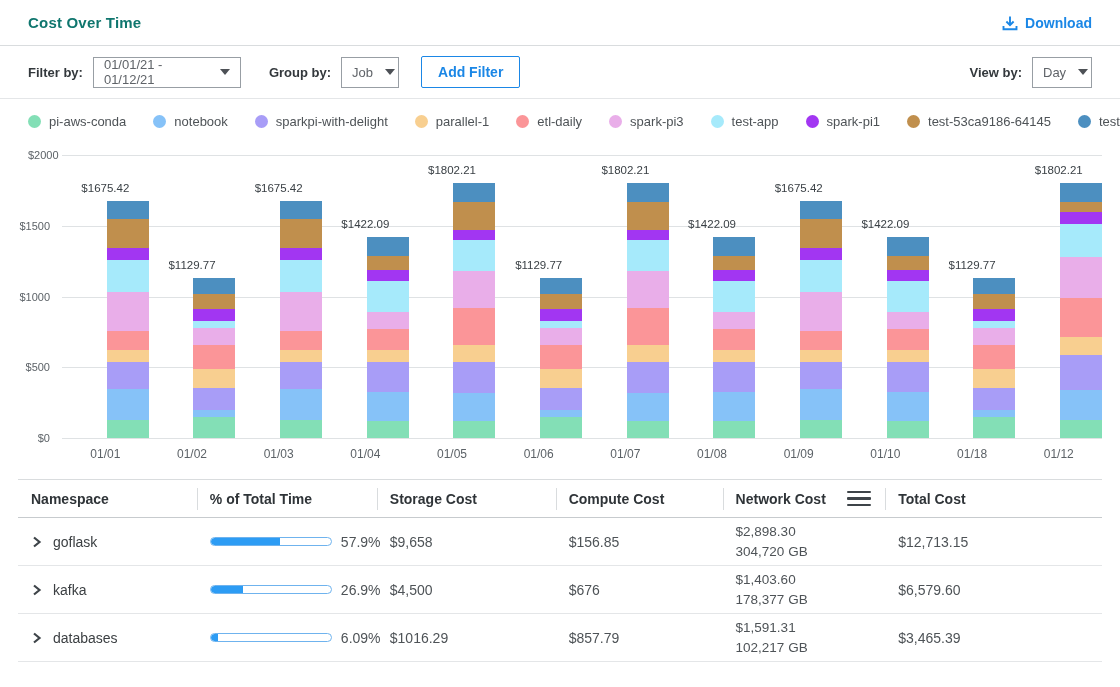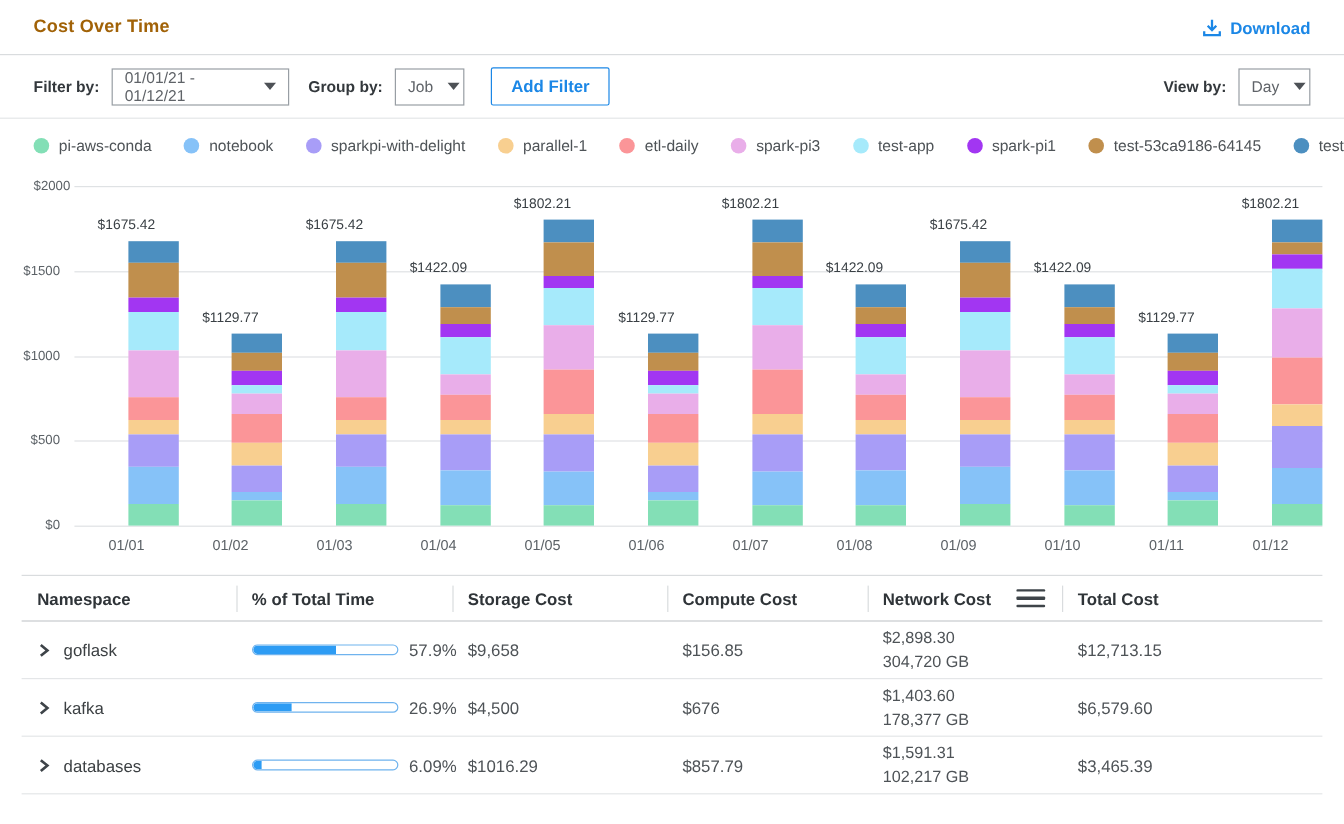--- a/index.html
+++ b/index.html
@@ -2,32 +2,32 @@
 <html><head>
 <meta charset="utf-8">
 <style>
   * { box-sizing: border-box; margin: 0; padding: 0; }
   html,body { width: 1120px; height: 687px; background: #fff; overflow: hidden;
     font-family: "Liberation Sans", "DejaVu Sans", sans-serif; color: #4d5156; }
 
   
   .app-header { height: 46px; display: flex; align-items: center; justify-content: space-between;
     padding: 0 28px; border-bottom: 1px solid #d9dcde; }
-  .page-title { font-size: 15px; font-weight: bold; color: #a16207; letter-spacing: .2px; }
+  .page-title { font-size: 15px; font-weight: bold; color: #0f766e; letter-spacing: .2px; }
   .download-btn { display: flex; align-items: center; gap: 7px; color: #1b87e6;
     font-size: 14px; font-weight: bold; cursor: pointer; }
 
   
   .filter-bar { height: 53px; display: flex; align-items: center; padding: 0 28px;
     border-bottom: 1px solid #e4e6e8; }
   .bar-label { font-size: 13px; font-weight: bold; color: #33383c; margin-right: 10px; }
   .select { display: inline-flex; align-items: center; justify-content: space-between;
     border: 1px solid #989ea4; background: #fff; height: 31px; padding: 0 10px;
     font-size: 13px; color: #5f6368; cursor: pointer; gap: 12px; }
-  .select-date { width: 148px; margin-right: 16px; }
+  .select-date { width: 148px; margin-right: 28px; }
   .select-group { width: 58px; margin-right: 22px; }
   .select-view { width: 60px; }
   .caret { width: 0; height: 0; border-left: 5px solid transparent; border-right: 5px solid transparent;
     border-top: 6px solid #4d5156; flex: none; }
   .add-filter-btn { height: 32px; padding: 0 16px; border: 1px solid #1b87e6; border-radius: 2px;
     background: #fff; color: #1b87e6; font-size: 14px; font-weight: bold; cursor: pointer;
     font-family: inherit; }
   .flex-spacer { flex: 1; }
 
   
@@ -349,21 +349,21 @@
       <div class="xlabel">01/01</div>
       <div class="xlabel">01/02</div>
       <div class="xlabel">01/03</div>
       <div class="xlabel">01/04</div>
       <div class="xlabel">01/05</div>
       <div class="xlabel">01/06</div>
       <div class="xlabel">01/07</div>
       <div class="xlabel">01/08</div>
       <div class="xlabel">01/09</div>
       <div class="xlabel">01/10</div>
-      <div class="xlabel">01/11</div>
+      <div class="xlabel">01/18</div>
       <div class="xlabel">01/12</div>
     </div>
 </div>
 
 <div class="cost-table">
   <div class="tgrid thead">
     <div class="th">
         <span>Namespace</span>
       </div>
     <div class="th">

